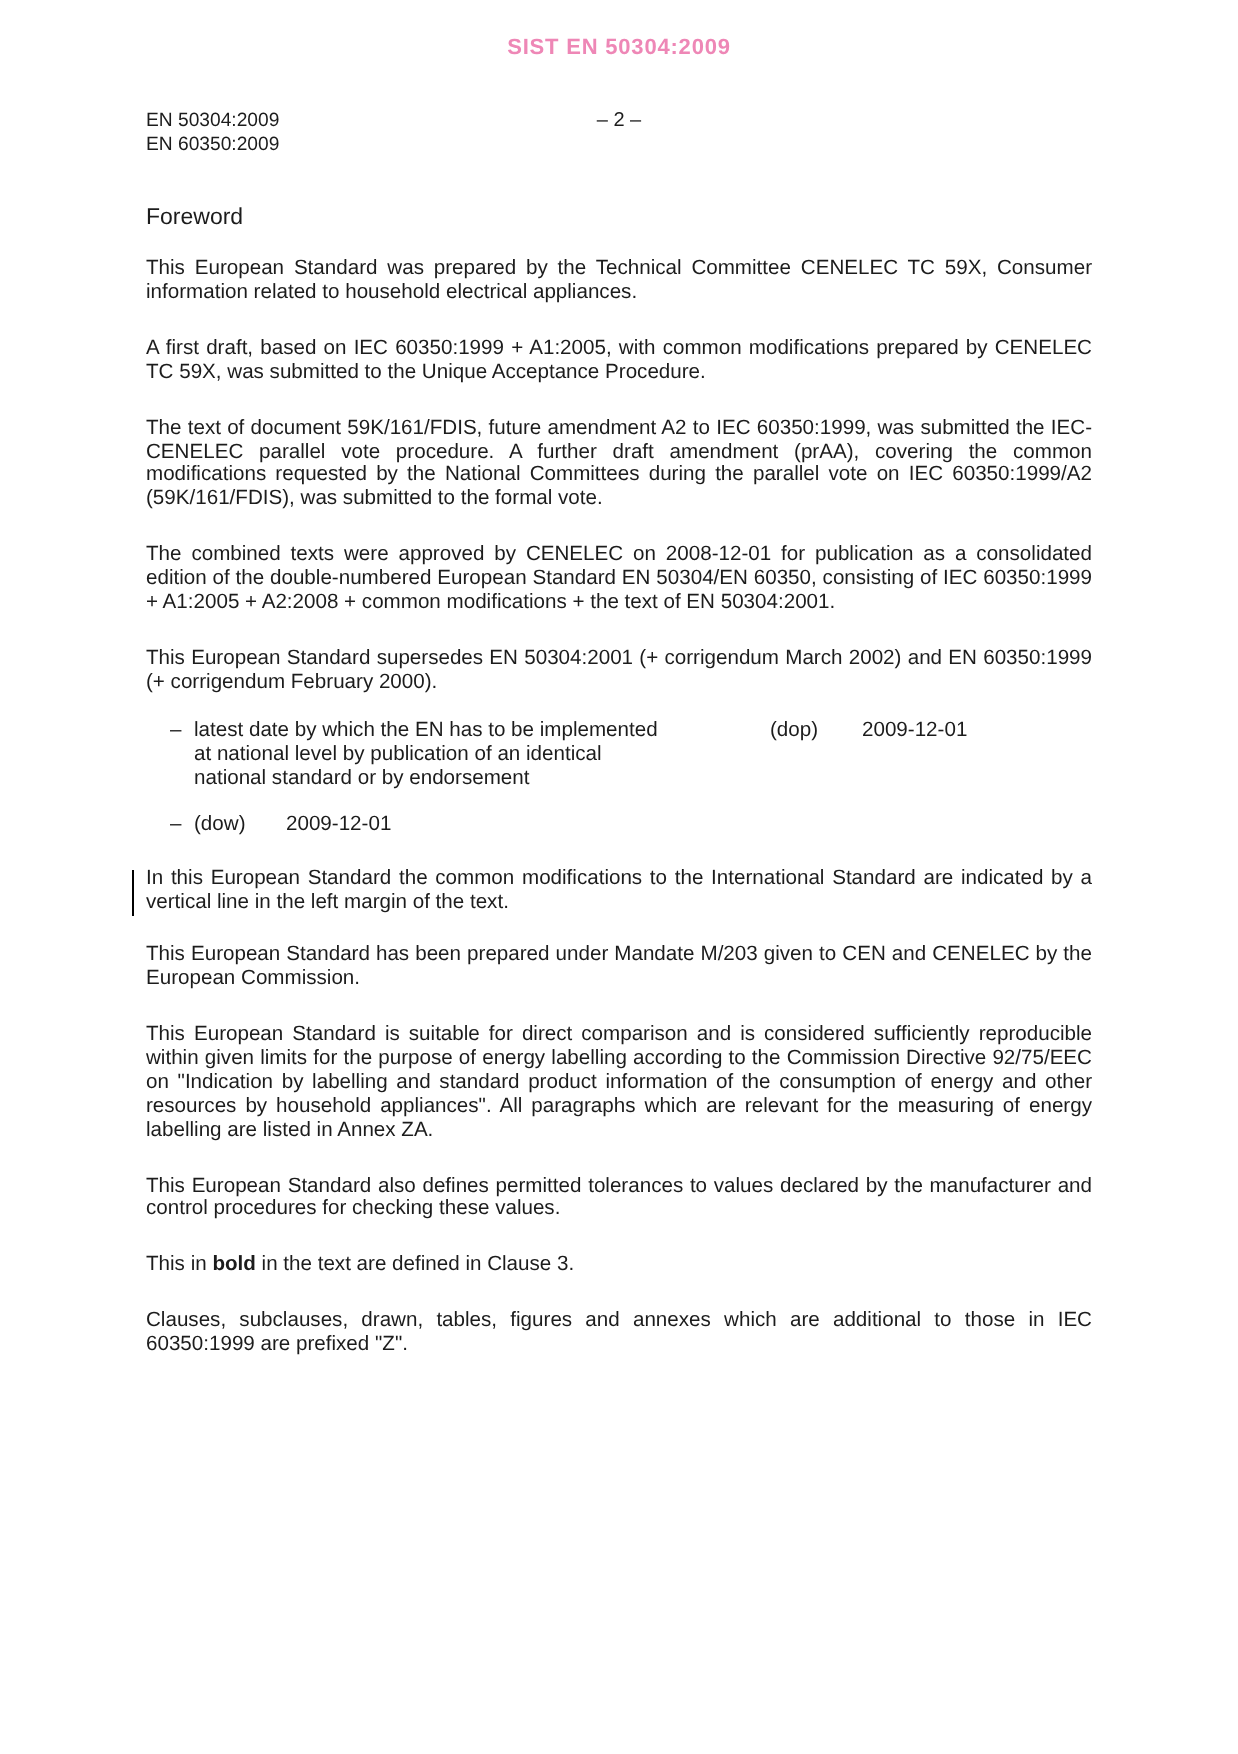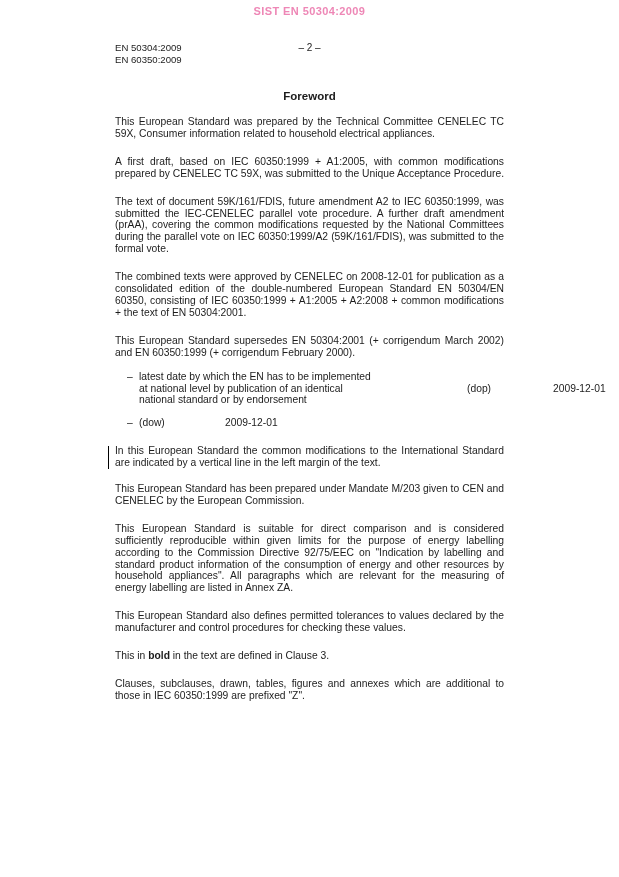--- a/index.html
+++ b/index.html
@@ -9,50 +9,49 @@
   }
   body {
     width: 619px;
     height: 877px;
     position: relative;
     font-family: "Liberation Sans", sans-serif;
     color: #1c1c1c;
     overflow: hidden;
   }
   .watermark {
-    padding-top: 5px;
+    padding-top: 18px;
     width: 100%;
     text-align: center;
     font-size: 11px;
     font-weight: bold;
     letter-spacing: 0.4px;
     color: #ee87b6;
   }
   .content {
-    padding: 0 115px;
+    padding: 0 73px;
   }
   .header {
     position: relative;
     margin-top: 25px;
     font-size: 9.6px;
     line-height: 11.5px;
   }
   .page-number {
     position: absolute;
     left: 0;
     right: 0;
     top: 0;
     text-align: center;
     font-size: 10px;
   }
   .title {
     margin: 25px 0 6px 0;
-    text-align: center;
     font-size: 11.5px;
-    font-weight: bold;
+    font-weight: normal;
   }
   .para {
     position: relative;
     margin: 16px 0 0 0;
     font-size: 10.3px;
     line-height: 11.9px;
     text-align: justify;
   }
   .para.first {
     margin-top: 14px;
@@ -85,22 +84,21 @@
   .date-item.second {
     margin-top: 11px;
   }
   .date-dash {
     position: absolute;
     left: 12px;
     top: 0;
   }
   .date-row {
     display: flex;
-    align-items: center;
-    gap: 40px;
+    align-items: flex-start;
   }
   .date-text {
     width: 288px;
     white-space: pre-line;
     flex: 0 0 auto;
   }
   .date-code {
     width: 46px;
     flex: 0 0 auto;
   }

